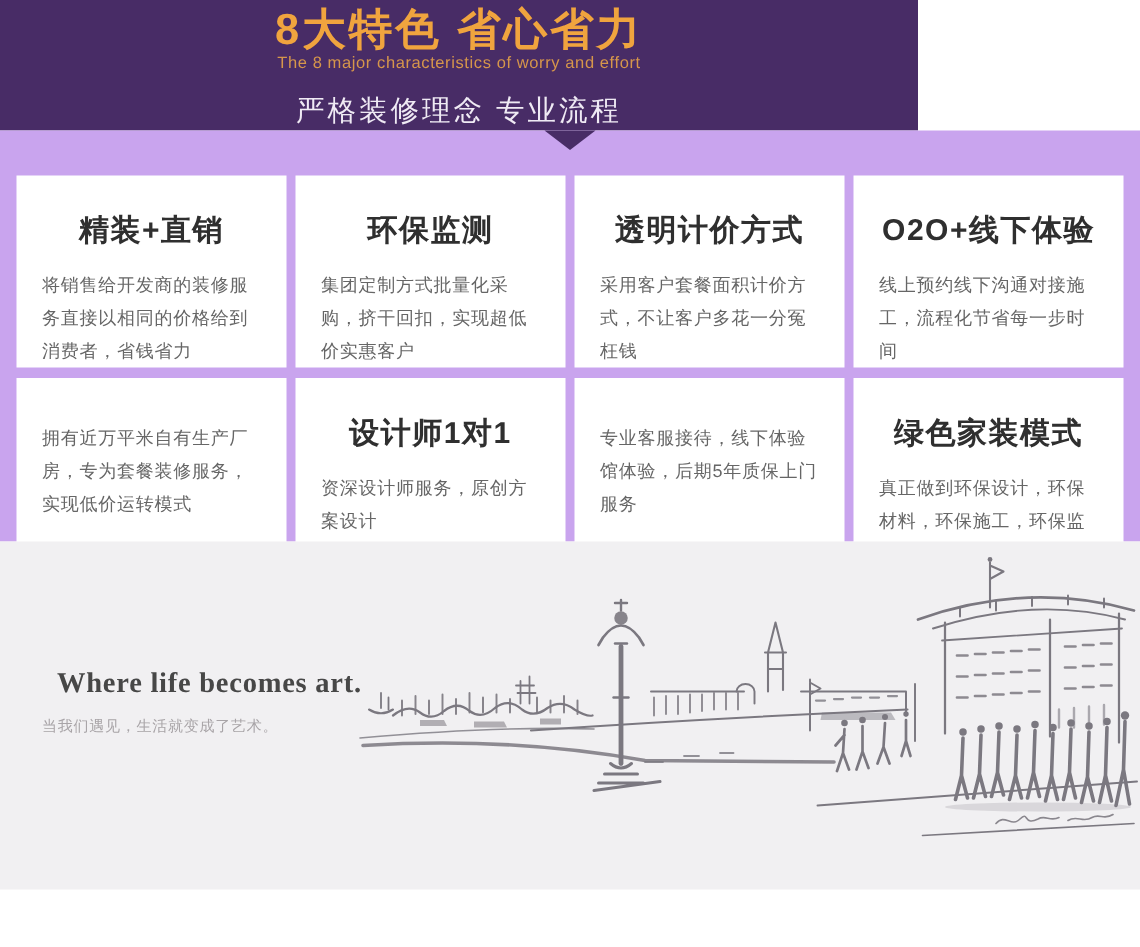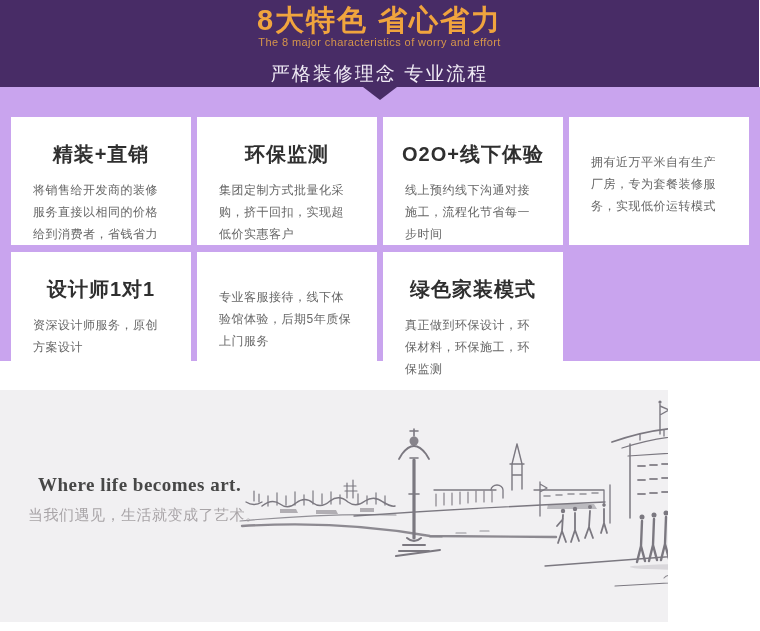--- a/index.html
+++ b/index.html
@@ -1,44 +1,44 @@
 <!DOCTYPE html>
 <html><head>
 <meta charset="utf-8">
 <style>
   html,body{margin:0;padding:0;background:#fff;}
   .page{position:relative;width:760px;height:631px;overflow:hidden;
         font-family:"Liberation Sans","DejaVu Sans",sans-serif;}
 
   
-  .hero{position:relative;width:759px;height:87px;background:#482c66;text-align:center;}
+  .hero{position:relative;width:612px;height:87px;background:#482c66;text-align:center;}
   .hero-title{margin:0;padding-top:4px;font-size:29px;line-height:32px;font-weight:bold;
               color:#f0a43e;letter-spacing:2px;}
   .hero-sub{font-size:11px;line-height:12px;color:#d6964b;letter-spacing:.4px;}
   .hero-tagline{margin-top:13px;font-size:19px;color:#efeaf4;letter-spacing:2px;}
 
   
   .features{position:relative;width:760px;height:274px;background:#c9a4ee;}
   .arrow-down{position:absolute;top:0;left:50%;transform:translateX(-50%);
               width:0;height:0;border-left:17px solid transparent;
               border-right:17px solid transparent;border-top:13px solid #482c66;}
   .cards{display:grid;grid-template-columns:repeat(4,180px);grid-auto-rows:128px;
          column-gap:6px;row-gap:7px;justify-content:center;padding-top:30px;}
   .card{background:#ffffff;box-sizing:border-box;padding:25px 13px 0;}
   .card-title{margin:0 0 13px;font-size:20px;line-height:24px;font-weight:bold;
               color:#2f2f2f;text-align:center;letter-spacing:1px;}
-  .card-desc{margin:9px;font-size:12px;line-height:22px;color:#666666;letter-spacing:.5px;}
+  .card-desc{margin:4px;font-size:12px;line-height:22px;color:#666666;letter-spacing:.5px;}
 
   
-  .art{position:relative;width:668px;height:232px;background:#f1f0f2;overflow:hidden;margin-top:29px;}
+  .art{position:relative;width:760px;height:232px;background:#f1f0f2;overflow:hidden;}
   .sketch{position:absolute;left:0;top:0;width:760px;height:232px;display:block;}
   .art-headline{position:absolute;left:38px;top:84px;
                 font-family:"Liberation Serif","DejaVu Serif",serif;
                 font-size:19px;font-weight:bold;color:#474747;letter-spacing:.5px;}
-  .art-caption{position:absolute;left:28px;top:116px;font-size:15px;color:#a8a4a7;
+  .art-caption{position:absolute;left:28px;top:116px;font-size:10px;color:#a8a4a7;
                letter-spacing:.5px;}
 </style>
 </head>
 <body>
 
 <div class="page">
 
   <header class="hero">
     <h1 class="hero-title">8大特色 省心省力</h1>
     <div class="hero-sub">The 8 major characteristics of worry and effort</div>
@@ -48,20 +48,24 @@
   <section class="features">
     <div class="arrow-down"></div>
     <div class="cards">
       <article class="card">
         <h2 class="card-title">精装+直销</h2>
         <p class="card-desc">将销售给开发商的装修服务直接以相同的价格给到消费者，省钱省力</p>
       </article>
       <article class="card">
         <h2 class="card-title">环保监测</h2>
         <p class="card-desc">集团定制方式批量化采购，挤干回扣，实现超低价实惠客户</p>
+      </article>
+      <article class="card">
+        <h2 class="card-title">透明计价方式</h2>
+        <p class="card-desc">采用客户套餐面积计价方式，不让客户多花一分冤枉钱</p>
       </article>
       <article class="card">
         <h2 class="card-title">O2O+线下体验</h2>
         <p class="card-desc">线上预约线下沟通对接施工，流程化节省每一步时间</p>
       </article>
       <article class="card">
         <p class="card-desc">拥有近万平米自有生产厂房，专为套餐装修服务，实现低价运转模式</p>
       </article>
       <article class="card">
         <h2 class="card-title">设计师1对1</h2>

